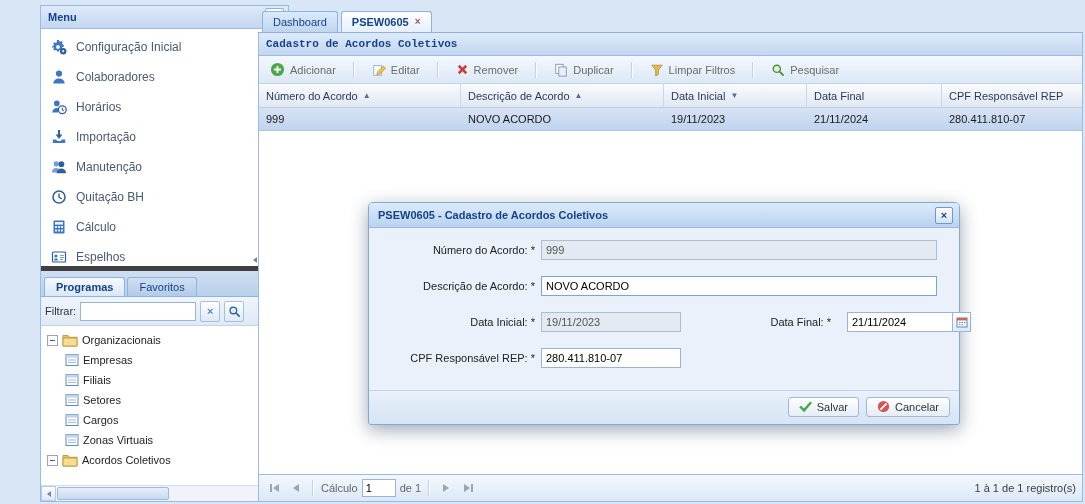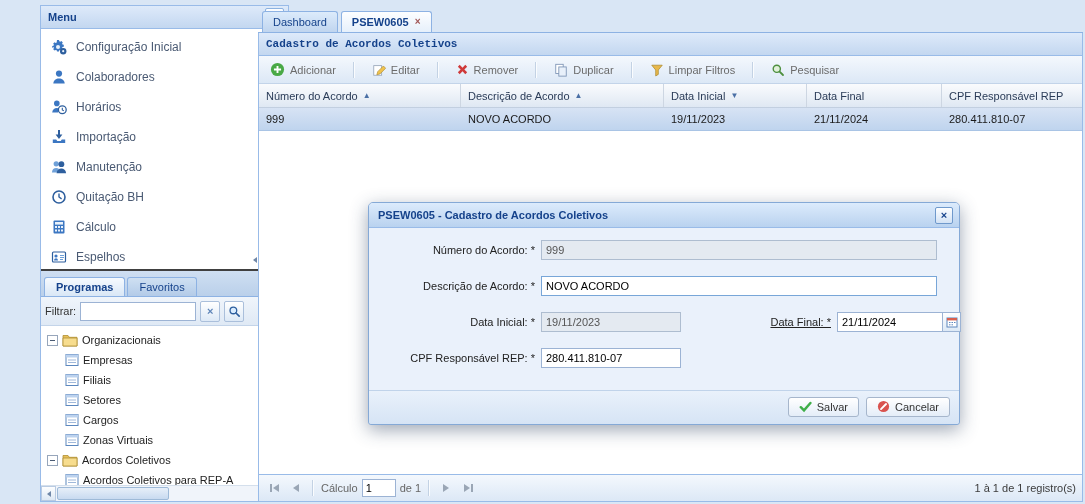--- a/index.html
+++ b/index.html
@@ -14,21 +14,21 @@
   #sidebar{position:absolute;left:4px;top:5px;width:247px;bottom:2px;
     border:1px solid #99bbe8;background:#fff;display:flex;flex-direction:column;margin-left:36px;}
   .sb-header{height:22px;flex:0 0 22px;display:flex;align-items:center;
     background:linear-gradient(#deeafa,#c3d7f0);border-bottom:1px solid #99bbe8;
     padding:0 4px 0 7px;}
   .sb-title{flex:1;font-weight:bold;color:#15428b;}
   .collapse-btn{width:17px;height:16px;border:1px solid #8cb2e0;border-radius:2px;
     background:linear-gradient(#fdfeff,#d9e7f7);color:#15428b;font-weight:bold;
     display:flex;align-items:center;justify-content:center;font-size:11px;cursor:pointer;}
   .menu-list{height:242px;flex:0 0 242px;background:#fff;position:relative;
-    border-bottom:2px solid #404040;padding-top:3px;box-sizing:border-box;}
+    border-bottom:5px solid #404040;padding-top:3px;box-sizing:border-box;}
   .menu-item{height:30px;display:flex;align-items:center;gap:8px;padding-left:9px;
     color:#4a5a73;font-size:12px;cursor:pointer;}
   .menu-item .mi-icon{width:18px;display:flex;justify-content:center;}
   
   .vscroll{position:absolute;right:0;top:0;bottom:0;width:15px;
     background:#f0f4fa;border-left:1px solid #d4dfec;display:flex;flex-direction:column;}
   .scroll-btn{height:15px;flex:0 0 15px;background:linear-gradient(#fdfeff,#dde8f4);
     border:1px solid #b9cbe2;box-sizing:border-box;display:flex;align-items:center;justify-content:center;}
   .scroll-thumb-v{margin:1px;height:52px;background:linear-gradient(90deg,#e7eff9,#c8daf0);
     border:1px solid #9ebad8;border-radius:2px;}
@@ -125,21 +125,21 @@
   .dlg-header{height:24px;display:flex;align-items:center;padding:0 6px 0 9px;
     background:linear-gradient(#dcebfc,#b9d2ef);border-bottom:1px solid #99bbe8;
     border-radius:4px 4px 0 0;cursor:move;}
   .dlg-title{flex:1;font-weight:bold;color:#15428b;}
   .dlg-close{width:16px;height:15px;border:1px solid #6f99cc;border-radius:2px;
     background:linear-gradient(#fdfeff,#d2e2f5);color:#15428b;font-weight:bold;font-size:11px;
     display:flex;align-items:center;justify-content:center;cursor:pointer;}
   .dlg-body{background:#eaf1fb;padding:12px 0 6px;border-bottom:1px solid #c0d3ea;}
   .drow{display:flex;align-items:center;margin:0 10px 16px 6px;}
   .dlabel{width:160px;flex:0 0 160px;text-align:right;padding-right:6px;color:#222;}
-  .dlabel2{width:150px;text-align:right;padding-right:6px;color:#222;text-decoration:underline;}
+  .dlabel2{width:150px;text-align:right;padding-right:16px;color:#222;}
   .dinput{height:18px;border:1px solid #9cb3d4;font-size:11px;
     font-family:"Liberation Sans",sans-serif;padding:0 4px;background:#fff;color:#000;}
   .dinput.wide{flex:1;margin-right:12px;}
   .dinput.disabled{background:#e4eaf1;color:#555;border-color:#aebdd0;}
   .dinput.focused{border-color:#78a6d8;}
   .w130{width:130px;flex:0 0 130px;}
   .date-group{margin-left:auto;margin-right:24px;display:flex;align-items:center;}
   .dinput.w96{width:96px;flex:0 0 96px;}
   .date-trigger{width:18px;height:20px;border:1px solid #9cb3d4;border-left:none;
     background:linear-gradient(#ffffff,#dde9f6);display:flex;align-items:center;
@@ -341,30 +341,20 @@
     <div class="tree-row lvl0">
       <span class="expander"></span>
       <span>
           <svg width="16" height="14" viewBox="0 0 16 14">
             <path d="M1 2.5h5l1.3 1.8H15V13H1z" fill="#e8c15c" stroke="#b08f34" stroke-width=".8"></path>
             <path d="M1 5h14v8H1z" fill="#f7dd8f" stroke="#b08f34" stroke-width=".8"></path>
           </svg>
         </span>
       <span>Acordos Coletivos</span>
     </div>
-    <div class="tree-row lvl1">
-      <span>
-          <svg width="14" height="14" viewBox="0 0 14 14">
-            <rect x="1" y="1.5" width="12" height="11" fill="#fff" stroke="#5c87be"></rect>
-            <rect x="1" y="1.5" width="12" height="3" fill="#bcd2ee"></rect>
-            <path d="M3 7h8M3 9.5h8" stroke="#9fb8da"></path>
-          </svg>
-        </span>
-      <span>Acordos Coletivos para REP-A</span>
-    </div>
     <div class="vscroll">
       <div class="scroll-btn">
           <span class="tri-up"></span>
         </div>
       <div class="scroll-thumb-v" style="height:64px"></div>
       <div class="scroll-fill"></div>
       <div class="scroll-btn">
           <span class="tri-down"></span>
         </div>
     </div>

